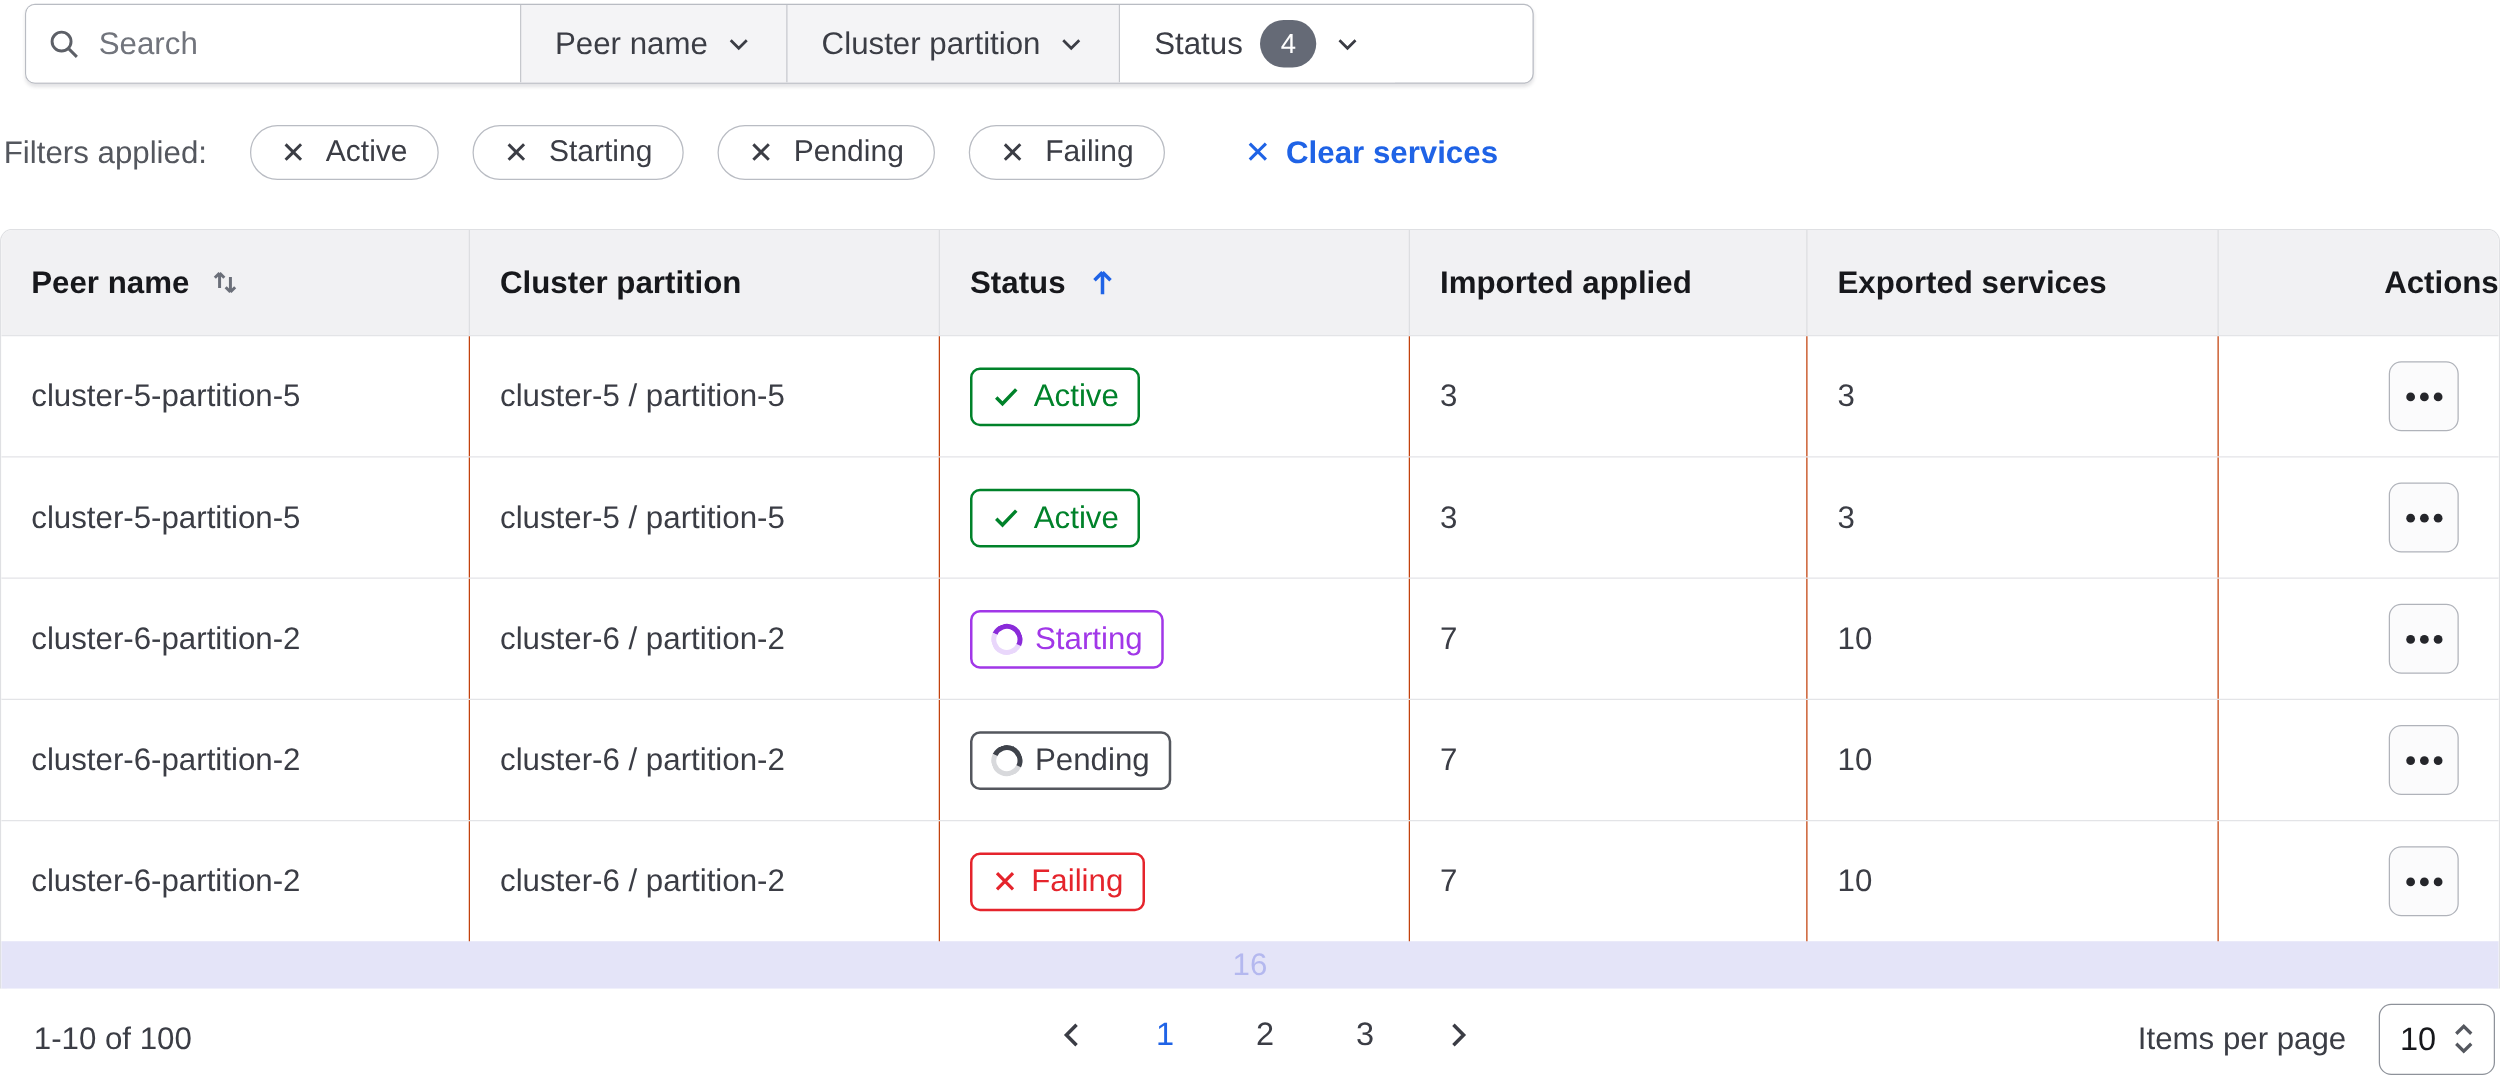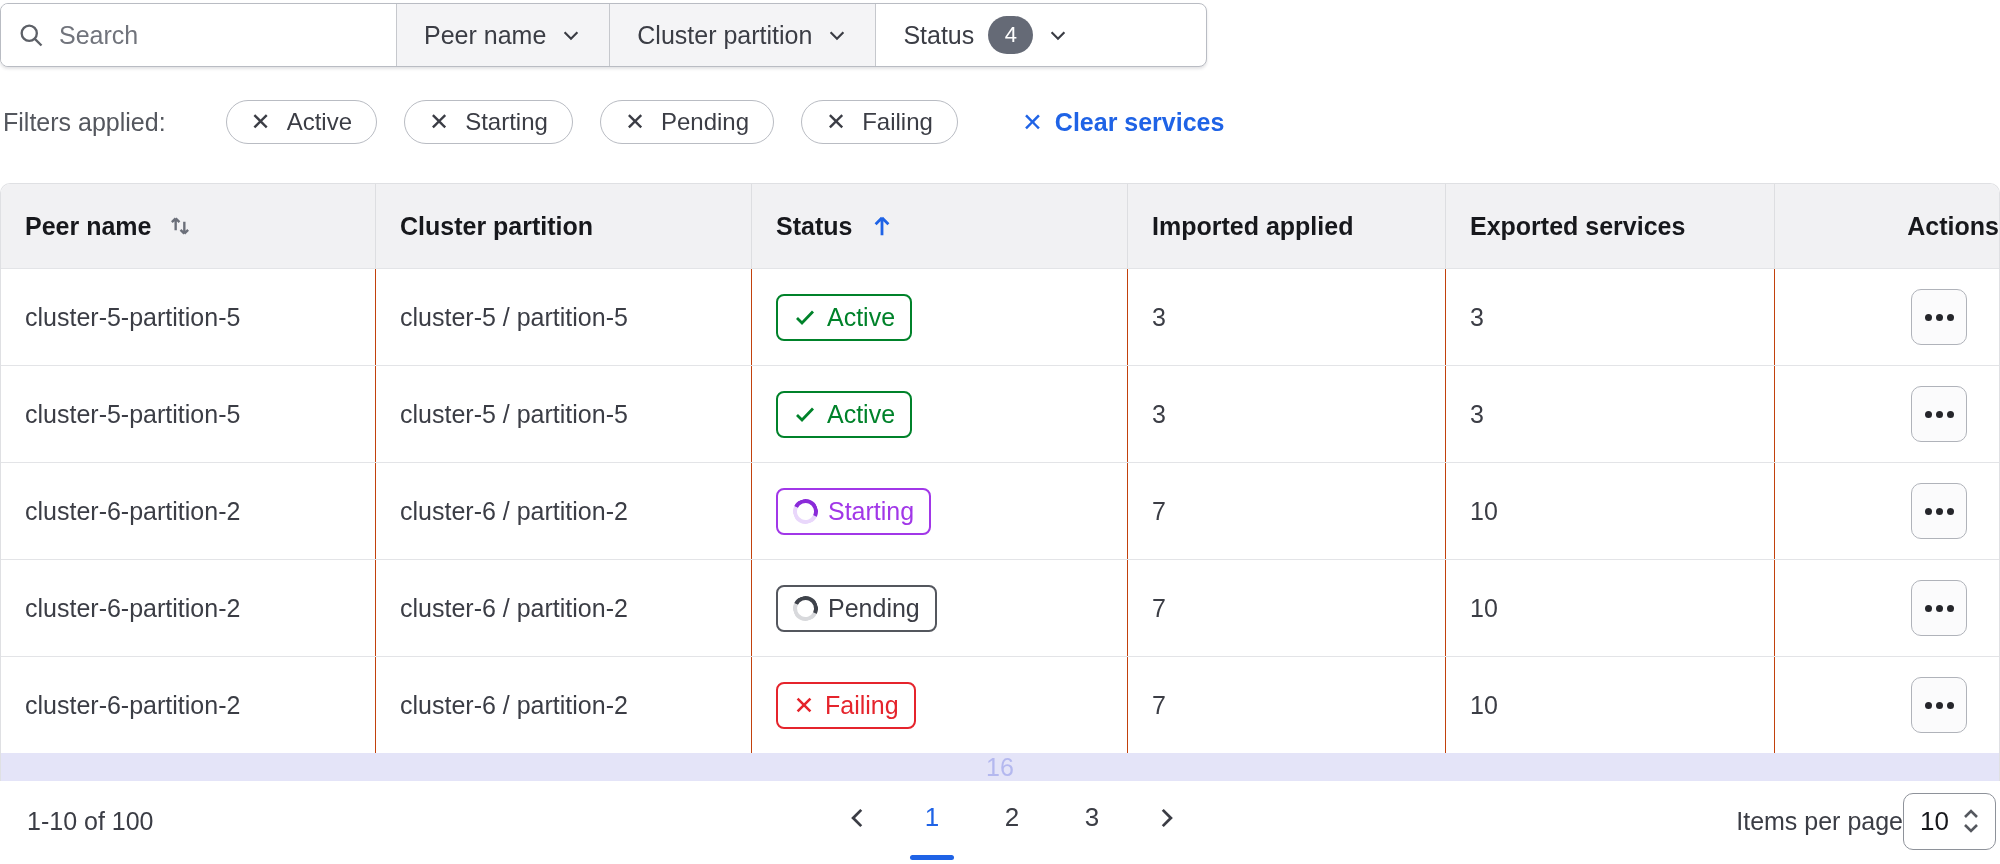--- a/index.html
+++ b/index.html
@@ -1,35 +1,35 @@
 <!DOCTYPE html>
 <html style="--accent-blue: #1f63e6; --status-active: #00822a; --status-starting: #a137e8; --status-pending: #3b3d45; --status-failing: #e5242c;"><head>
 <meta charset="utf-8">
 <style>
   * { margin:0; padding:0; box-sizing:border-box; }
   html,body { width:2000px; height:864px; background:#fff; overflow:hidden;
               font-family:"Liberation Sans", sans-serif; color:#3b3d45; }
 
   
-  .toolbar { display:flex; align-items:stretch; margin:3px 0 0 0; width:1207px; height:64px;
+  .toolbar { display:flex; align-items:stretch; margin:3px 0 0 20px; width:1207px; height:64px;
              border:1.5px solid #b9bcc3; border-radius:8px; background:#fff;
              box-shadow:0 2px 3px rgba(60,60,70,.14); overflow:hidden; }
   .searchbox { display:flex; align-items:center; width:395px; background:#fff; padding:0 16px; gap:14px; }
   .searchbox input { border:none; outline:none; flex:1; font:25px "Liberation Sans",sans-serif; color:#3b3d45; background:transparent; }
   .searchbox input::placeholder { color:#71747c; }
   .dd-btn { display:flex; align-items:center; gap:14px; padding:0 27px; background:#f4f4f6;
             border:none; border-left:1.5px solid #c6c8cd; font:25px "Liberation Sans",sans-serif;
             color:#3b3d45; cursor:pointer; }
   .dd-btn.white { background:#fff; }
   .count-pill { background:#656a76; color:#fff; font-size:22px; min-width:45px; height:38px;
                 border-radius:19px; display:inline-flex; align-items:center; justify-content:center; padding:0 12px; }
 
   
   .filters { display:flex; align-items:center; margin:33px 0 0 3px; height:44px; }
-  .filters-label { font-size:25px; color:#54575e; margin-right:60px; }
+  .filters-label { font-size:25px; color:#54575e; margin-right:34px; }
   .tags { display:flex; align-items:center; gap:27px; }
   .tag { display:inline-flex; align-items:center; gap:16px; height:44px; padding:0 24px;
          border:1.5px solid #b9bcc3; border-radius:22px; background:#fff; font-size:24px; color:#3b3d45; cursor:pointer; }
   .tag .x { font-size:24px; color:#3b3d45; }
   .clear { display:inline-flex; align-items:center; gap:12px; margin-left:64px; color:var(--accent-blue);
            font-size:25px; font-weight:700; cursor:pointer; }
   .clear .x { font-weight:400; font-size:25px; }
 
   
   .table { margin-top:39px; width:2000px; border:1px solid #dfe0e3; border-bottom:none;
@@ -52,36 +52,36 @@
   .badge.pending  { color:var(--status-pending);  border-color:#54575e; }
   .badge.failing  { color:var(--status-failing);  border-color:var(--status-failing); }
   .spin { width:25px; height:25px; border-radius:50%; border:4px solid; display:inline-block; }
   .spin.purple { border-color:#e9d7fb; border-top-color:#8a2bd9; border-right-color:#8a2bd9; transform:rotate(-20deg); }
   .spin.gray   { border-color:#d8d9dc; border-top-color:#3f434b; border-right-color:#3f434b; transform:rotate(-20deg); }
 
   .more-btn { width:56px; height:56px; border:1.5px solid #b0b3ba; border-radius:10px; background:#fbfbfc;
               display:inline-flex; align-items:center; justify-content:center; gap:4px; cursor:pointer; }
   .more-btn i { width:7px; height:7px; border-radius:50%; background:#25262b; }
 
-  .partial-row { height:28px; background:#e4e4f8; display:flex; align-items:center; justify-content:center;
+  .partial-row { height:38px; background:#e4e4f8; display:flex; align-items:center; justify-content:center;
                  font-size:25px; color:#b4b8ef; }
 
   
   .pagination { position:relative; height:80px; display:flex; align-items:center;margin-left:24px; }
   .summary { position:absolute; left:3px; font-size:25px; color:#3b3d45; }
   .pages { position:absolute; left:50%; top:46%; transform:translate(-50%,-50%);
            display:flex; align-items:center; gap:30px; }
   .page-btn { width:50px; height:56px; display:flex; align-items:center; justify-content:center;
               font-size:26px; color:#3b3d45; cursor:pointer; position:relative; background:none; border:none;
               font-family:"Liberation Sans",sans-serif; }
   .page-btn.current { color:var(--accent-blue); }
   .page-btn.current::after { content:""; position:absolute; left:3px; right:3px; bottom:-14px; height:5px;
                              border-radius:3px; background:var(--accent-blue); }
   .pager-arrow { background:none; border:none; cursor:pointer; display:flex; align-items:center; padding:0 6px; }
-  .per-page { position:absolute; right:4px; display:flex; align-items:center; }
+  .per-page { position:absolute; right:4px; display:flex; align-items:center; gap:26px; }
   .per-page-label { font-size:25px; color:#3b3d45; }
   .per-page-select { width:93px; height:57px; border:1.5px solid #8e929a; border-radius:10px; background:#fff;
                      display:flex; align-items:center; justify-content:space-between; padding:0 12px 0 16px;
                      font-size:26px; color:#17181c; cursor:pointer; }
   svg { display:block; }
 </style>
 </head>
 <body>
 
 <div class="toolbar">

